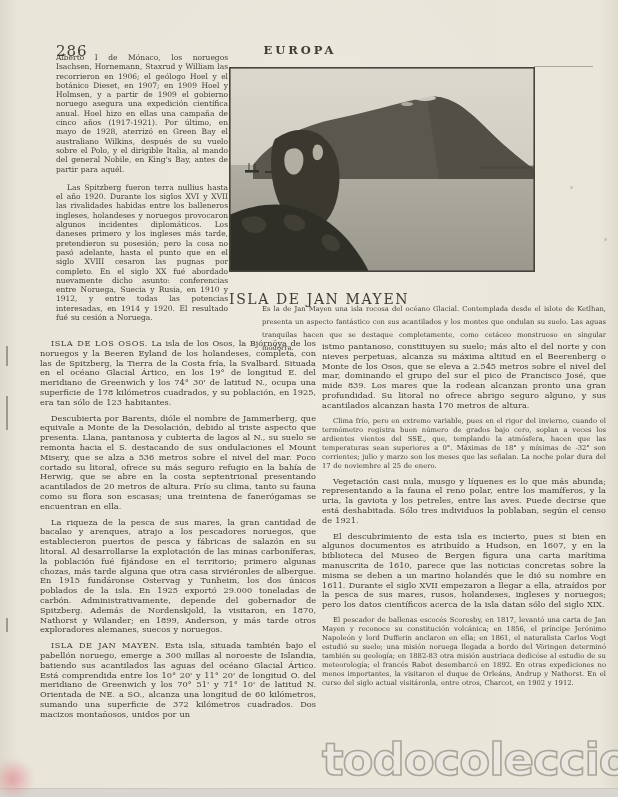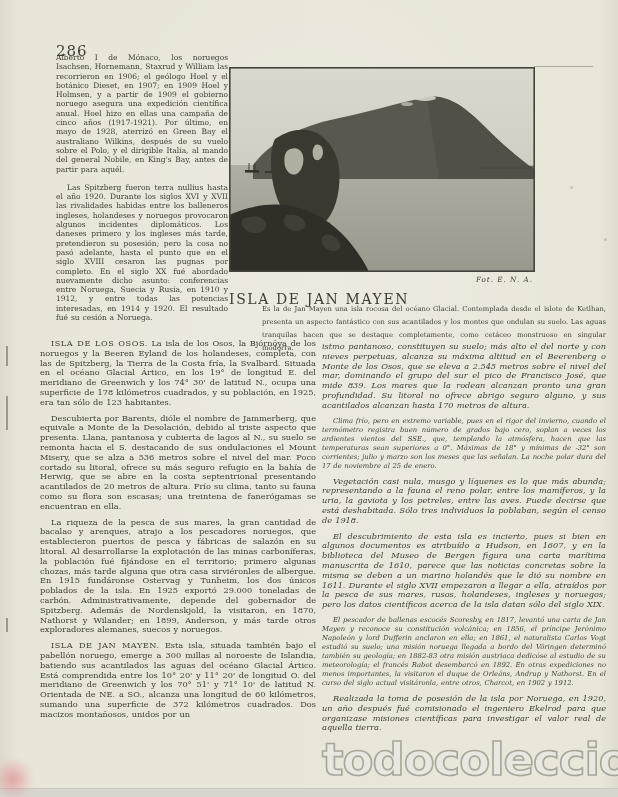--- a/index.html
+++ b/index.html
@@ -12,21 +12,21 @@
       linear-gradient(90deg, #ddd9cc 0, #e9e5d9 3%, #eae6da 97%, #dfdbce 100%),
       #e9e5d9;
     font-family:"DejaVu Serif","Liberation Serif",serif;
     color:#3f3d35;
   }
   .hdr-num{position:absolute;left:56px;top:42px;font-size:15px;letter-spacing:1px;text-align:right;}
   .hdr-title{position:absolute;left:20px;top:43px;width:560px;text-align:center;
     font-size:11.5px;font-weight:bold;letter-spacing:3px;}
   .col-narrow{position:absolute;left:56px;top:53px;width:172px;}
   .col-left{position:absolute;left:40px;top:339px;width:276px;}
-  .col-right{position:absolute;left:322px;top:342px;width:284px;font-style:italic;}
+  .col-right{position:absolute;left:322px;top:342px;width:284px;}
   p.body{
     margin:0 0 6px 0;
     font-size:8.2px;line-height:9.8px;
     text-align:justify;
     word-spacing:0.5px;
   }
   .col-narrow p.body{font-size:7.5px;line-height:9.3px;margin-bottom:9px;}
   p.small{font-size:6.8px;line-height:9px;}
   .indent{text-indent:11px;}
   .lead{letter-spacing:0.5px;}
@@ -60,20 +60,21 @@
     background:#8a887c;opacity:0.35;}
   .s1{left:570px;top:186px;}
   .s2{left:604px;top:238px;}
 </style>
 </head>
 <body>
 
 <div class="page">
 
   <div class="hdr-num">286</div>
+  <div class="hdr-title">EUROPA</div>
 
   <div class="col-narrow">
     <p class="body">Alberto I de Mónaco, los noruegos Isachsen, Hornemann, Staxrud y William las recorrieron en 1906; el geólogo Hoel y el botánico Dieset, en 1907; en 1909 Hoel y Holmsen, y a partir de 1909 el gobierno noruego asegura una expedición científica anual. Hoel hizo en ellas una campaña de cinco años (1917-1921). Por último, en mayo de 1928, aterrizó en Green Bay el australiano Wilkins, después de su vuelo sobre el Polo, y el dirigible Italia, al mando del general Nobile, en King's Bay, antes de partir para aquél.</p>
     <p class="body indent">Las Spitzberg fueron terra nullius hasta el año 1920. Durante los siglos XVI y XVII las rivalidades habidas entre los balleneros ingleses, holandeses y noruegos provocaron algunos incidentes diplomáticos. Los daneses primero y los ingleses más tarde, pretendieron su posesión; pero la cosa no pasó adelante, hasta el punto que en el siglo XVIII cesaron las pugnas por completo. En el siglo XX fué abordado nuevamente dicho asunto: conferencias entre Noruega, Suecia y Rusia, en 1910 y 1912, y entre todas las potencias interesadas, en 1914 y 1920. El resultado fué su cesión a Noruega.</p>
   </div>
 
   <svg class="photo" viewBox="0 0 306 205" xmlns="http://www.w3.org/2000/svg">
     <defs>
       <linearGradient id="sky" x1="0" y1="0" x2="0" y2="1">
         <stop offset="0" stop-color="#dbd8cd"></stop>
@@ -99,38 +100,36 @@
       <line x1="26" y1="97" x2="26" y2="103" stroke-width="0.9"></line>
       <rect x="36" y="104" width="7" height="2" stroke="none" opacity="0.9"></rect>
     </g>
     <path d="M 0 148 C 18 140 40 135 62 139 C 84 143 104 156 118 172 C 128 184 136 196 140 205 L 0 205 Z" fill="#2f2e27"></path>
     <path d="M 14 152 C 22 148 32 148 36 154 C 40 160 34 166 26 166 C 18 166 10 158 14 152 Z M 58 148 C 66 146 74 150 76 156 C 78 162 70 166 62 163 C 55 160 52 152 58 148 Z M 96 168 C 103 166 110 172 111 178 C 112 184 104 186 98 182 C 92 178 90 171 96 168 Z" fill="#46443a" opacity="0.8"></path>
     <rect x="0.8" y="0.8" width="304.4" height="203.4" fill="none" stroke="#45443c" stroke-width="1.6"></rect>
   </svg>
 
   <div class="artifact-line"></div>
 
-  <div class="credit">Fot. E. N. A.</div>
   <div class="photo-heading">ISLA DE JAN MAYEN</div>
   <div class="photo-caption">Es la de Jan Mayen una isla rocosa del océano Glacial. Contemplada desde el islote de Ketlhan, presenta un aspecto fantástico con sus acantilados y los montes que ondulan su suelo. Las aguas tranquilas hacen que se destaque completamente, como cetáceo monstruoso en singular modorra.</div>
 
   <div class="col-left">
     <p class="body indent"><span class="lead">ISLA DE LOS OSOS.</span> <span>La isla de los Osos, la Bjórnöya de los noruegos y la Beeren Eyland de los holandeses, completa, con las de Spitzberg, la Tierra de la Costa fría, la Svalbard. Situada en el océano Glacial Ártico, en los 19° de longitud E. del meridiano de Greenwich y los 74° 30' de latitud N., ocupa una superficie de 178 kilómetros cuadrados, y su población, en 1925, era tan sólo de 123 habitantes.</span></p>
     <p class="body indent">Descubierta por Barents, dióle el nombre de Jammerberg, que equivale a Monte de la Desolación, debido al triste aspecto que presenta. Llana, pantanosa y cubierta de lagos al N., su suelo se remonta hacia el S. destacando de sus ondulaciones el Mount Misery, que se alza a 536 metros sobre el nivel del mar. Poco cortado su litoral, ofrece su más seguro refugio en la bahía de Herwig, que se abre en la costa septentrional presentando acantilados de 20 metros de altura. Frío su clima, tanto su fauna como su flora son escasas; una treintena de fanerógamas se encuentran en ella.</p>
     <p class="body indent">La riqueza de la pesca de sus mares, la gran cantidad de bacalao y arenques, atrajo a los pescadores noruegos, que establecieron puertos de pesca y fábricas de salazón en su litoral. Al desarrollarse la explotación de las minas carboníferas, la población fué fijándose en el territorio; primero algunas chozas, más tarde alguna que otra casa sirviéronles de albergue. En 1915 fundáronse Ostervag y Tunheim, los dos únicos poblados de la isla. En 1925 exportó 29.000 toneladas de carbón. Administrativamente, depende del gobernador de Spitzberg. Además de Nordenskjold, la visitaron, en 1870, Nathorst y Wilander; en 1899, Anderson, y más tarde otros exploradores alemanes, suecos y noruegos.</p>
     <p class="body indent"><span class="lead">ISLA DE JAN MAYEN.</span> <span>Esta isla, situada también bajo el pabellón noruego, emerge a 300 millas al noroeste de Islandia, batiendo sus acantilados las aguas del océano Glacial Ártico. Está comprendida entre los 10° 20' y 11° 20' de longitud O. del meridiano de Greenwich y los 70° 51' y 71° 10' de latitud N. Orientada de NE. a SO., alcanza una longitud de 60 kilómetros, sumando una superficie de 372 kilómetros cuadrados. Dos macizos montañosos, unidos por un</span></p>
   </div>
 
   <div class="col-right">
     <p class="body">istmo pantanoso, constituyen su suelo; más alto el del norte y con nieves perpetuas, alcanza su máxima altitud en el Beerenberg o Monte de los Osos, que se eleva a 2.545 metros sobre el nivel del mar, dominando el grupo del sur el pico de Francisco José, que mide 839. Los mares que la rodean alcanzan pronto una gran profundidad. Su litoral no ofrece abrigo seguro alguno, y sus acantilados alcanzan hasta 170 metros de altura.</p>
     <p class="body small indent">Clima frío, pero en extremo variable, pues en el rigor del invierno, cuando el termómetro registra buen número de grados bajo cero, soplan a veces los ardientes vientos del SSE., que, templando la atmósfera, hacen que las temperaturas sean superiores a 0°. Máximas de 18° y mínimas de -32° son corrientes; julio y marzo son los meses que las señalan. La noche polar dura del 17 de noviembre al 25 de enero.</p>
-    <p class="body indent">Vegetación casi nula, musgo y líquenes es lo que más abunda; representando a la fauna el reno polar, entre los mamíferos, y la uria, la gaviota y los petreles, entre las aves. Puede decirse que está deshabitada. Sólo tres individuos la poblaban, según el censo de 1918.</p>
+    <p class="body indent">Vegetación casi nula, musgo y líquenes es lo que más abunda; representando a la fauna el reno polar, entre los mamíferos, y la uria, la gaviota y los petreles, entre las aves. Puede decirse que está deshabitada. Sólo tres individuos la poblaban, según el censo de 1921.</p>
     <p class="body indent">El descubrimiento de esta isla es incierto, pues si bien en algunos documentos es atribuído a Hudson, en 1607, y en la biblioteca del Museo de Bergen figura una carta marítima manuscrita de 1610, parece que las noticias concretas sobre la misma se deben a un marino holandés que le dió su nombre en 1611. Durante el siglo XVII empezaron a llegar a ella, atraídos por la pesca de sus mares, rusos, holandeses, ingleses y noruegos; pero los datos científicos acerca de la isla datan sólo del siglo XIX.</p>
     <p class="body small indent">El pescador de ballenas escocés Scoresby, en 1817, levantó una carta de Jan Mayen y reconoce su constitución volcánica; en 1856, el príncipe Jerónimo Napoleón y lord Dufferin anclaron en ella; en 1861, el naturalista Carlos Vogt estudió su suelo; una misión noruega llegada a bordo del Vöringen determinó también su geología; en 1882-83 otra misión austriaca dedicóse al estudio de su meteorología; el francés Rabot desembarcó en 1892. En otras expediciones no menos importantes, la visitaron el duque de Orleáns, Andrup y Nathorst. En el curso del siglo actual visitáronla, entre otros, Charcot, en 1902 y 1912.</p>
-    <p class="body indent">Realizada la toma de posesión de la isla por Noruega, en 1920, un año después fué comisionado el ingeniero Ekelrod para que organizase misiones científicas para investigar el valor real de aquella tierra.</p>
   </div>
 
   <div class="watermark">todocoleccion</div>
 
   <div class="bottom-band"></div>
   <div class="pink-smudge"></div>
   <div class="edge-mark m1"></div>
   <div class="edge-mark m2"></div>
   <div class="edge-mark m3"></div>
   <div class="speck s1"></div>

